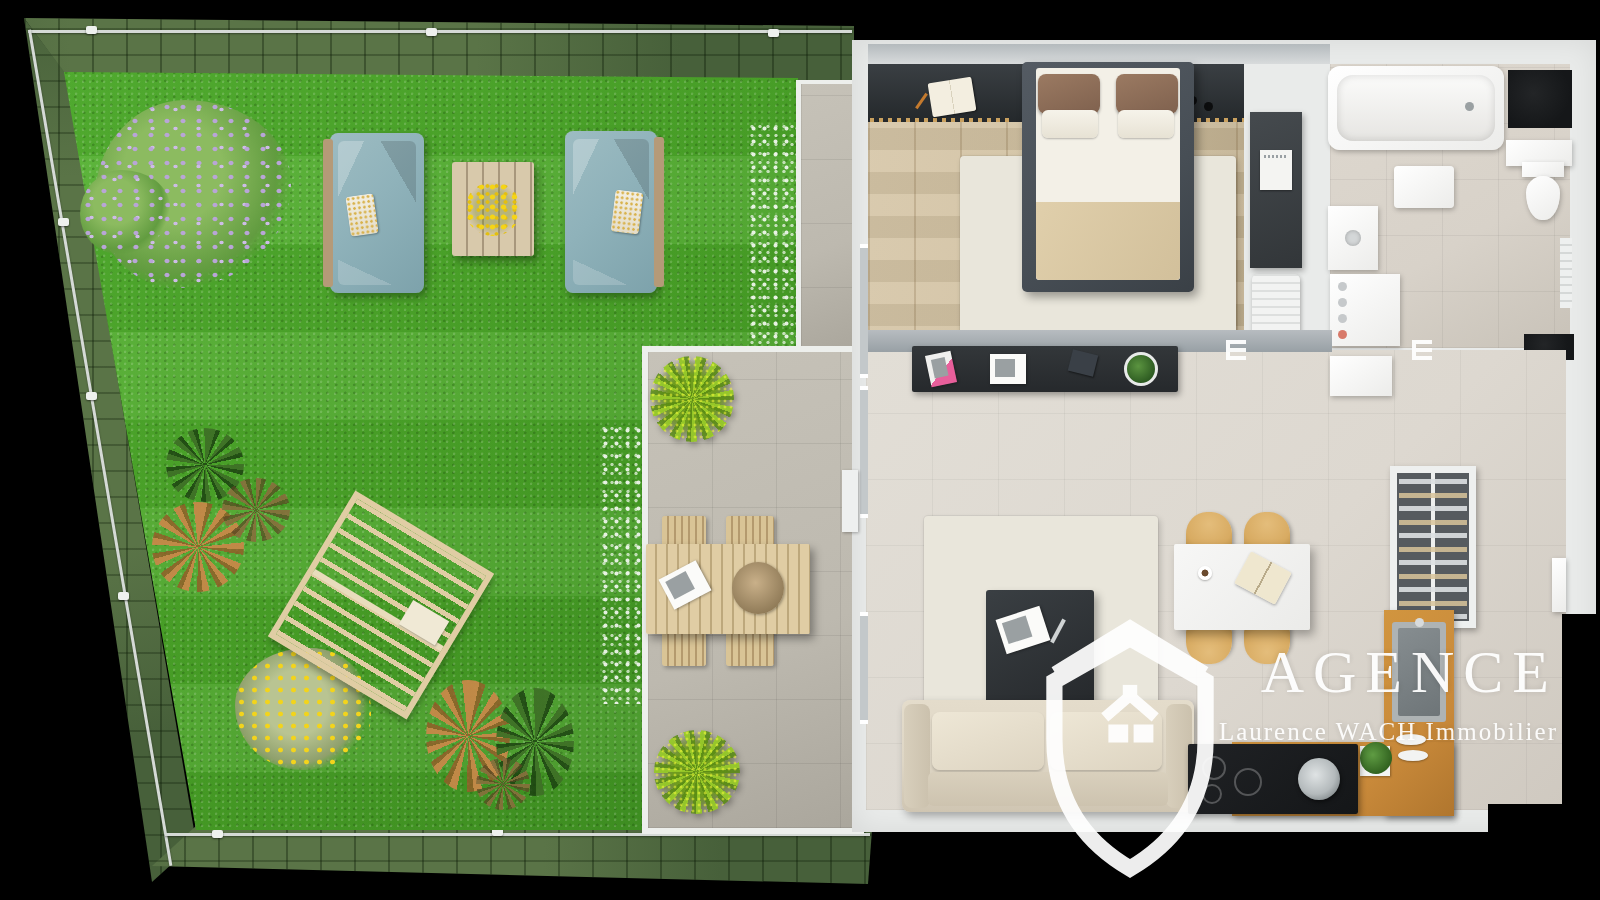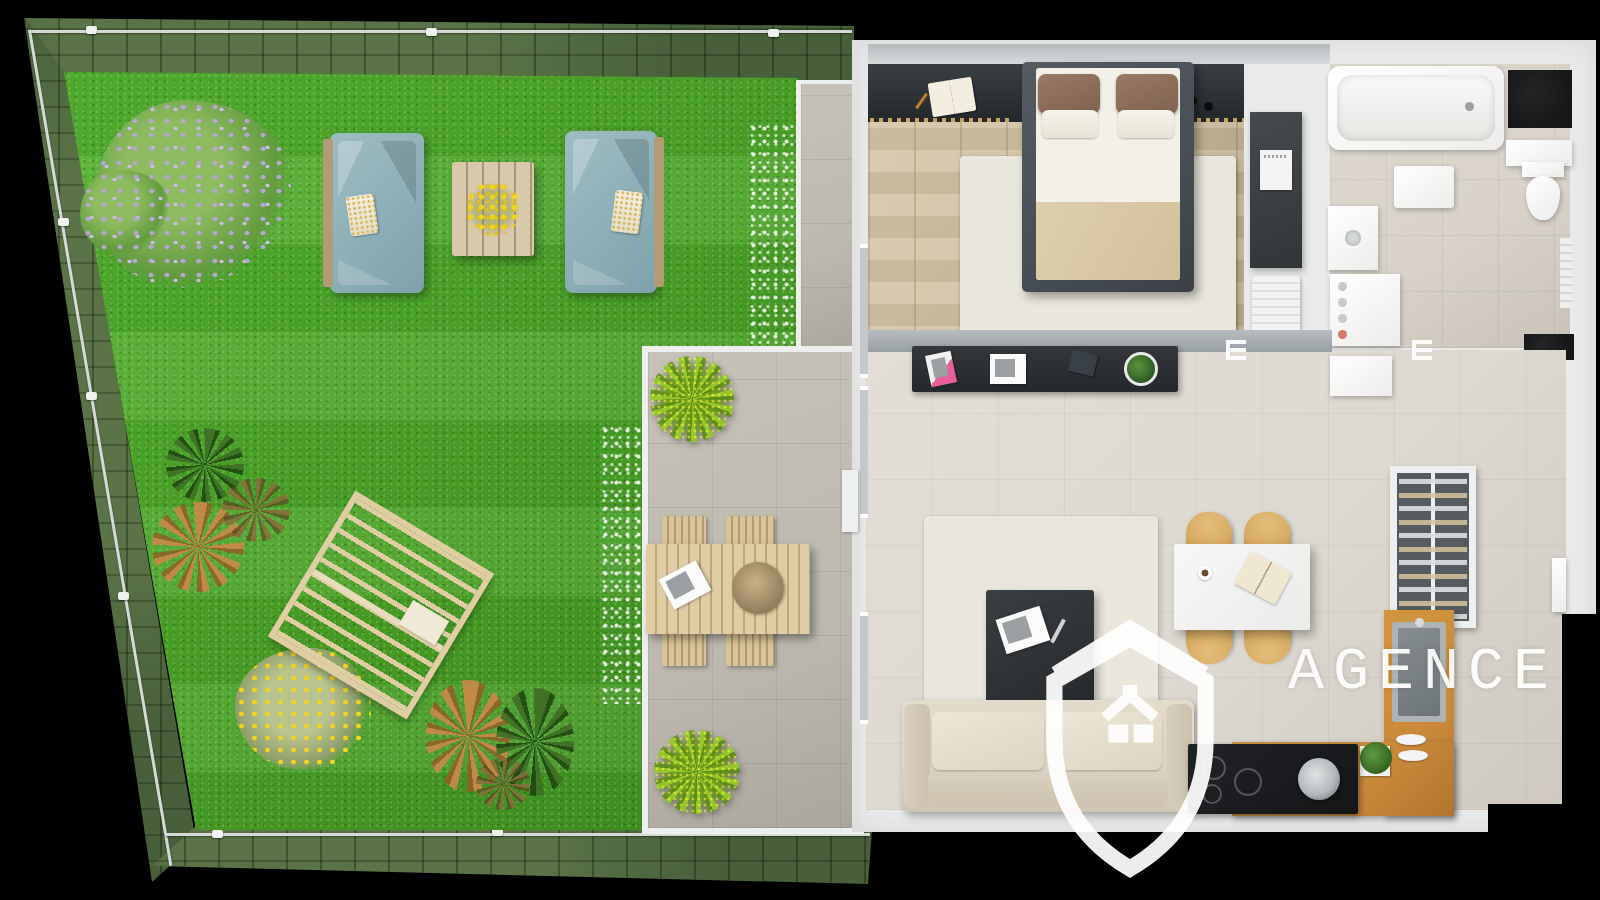--- a/index.html
+++ b/index.html
@@ -1,17 +1,17 @@
 <!DOCTYPE html>
 <html style="--background: #000000; --grass: #4aa228; --hedge: #47603a; --fence: #d5dad6; --terrace: #bdb9af; --wall: #e9ebea; --wood_floor: #cfbf9f; --tile_floor: #ddd8d0; --bath_floor: #d8d2c9; --dark_charcoal: #26292c; --bed_frame: #474e55; --kitchen_counter: #c8893a; --cooktop: #141618; --mat_dark: #151719; --garden_sofa: #8fb2ba; --outdoor_wood: #e0cda4; --dining_chair: #d8ab62; --sofa_beige: #ded6c5; --rug: #e9e6db; --lilac: #b9a5d8; --watermark: #ffffff;"><head>
 <meta charset="utf-8">
 <style>
   html,body{margin:0;padding:0;background:#000;}
   .stage{position:relative;width:1600px;height:900px;background:var(--background,#000);
-         overflow:hidden;font-family:Liberation Mono, monospace;}
+         overflow:hidden;font-family:Liberation Serif, serif;}
   .a{position:absolute;}
 
   
   .hedge{background:
       repeating-linear-gradient(90deg, rgba(10,25,5,.35) 0 2px, rgba(0,0,0,0) 2px 34px),
       repeating-linear-gradient(0deg, rgba(10,25,5,.28) 0 2px, rgba(0,0,0,0) 2px 26px),
       radial-gradient(circle at 30% 40%, #5a7447 0 35%, var(--hedge,#47603a) 70%);}
   .hedge-top{left:24px;top:16px;width:830px;height:66px;
       clip-path:polygon(0px 2px,830px 10px,830px 66px,41px 58px);}
   .hedge-left{left:24px;top:16px;width:180px;height:872px;
@@ -361,16 +361,17 @@
     <svg width="180" height="262" viewBox="0 0 100 145" style="position:absolute;left:20px;top:0;opacity:.93;">
       <path d="M50 12 L8 36 L8 68 C8 104 26 126 50 140 C74 126 92 104 92 68 L92 36 Z" fill="none" stroke="#ffffff" stroke-width="9"></path>
       <path d="M14 30 L50 8 L86 30" fill="none" stroke="#ffffff" stroke-width="11" stroke-linecap="square"></path>
       <path d="M36 56 L50 44 L64 56" fill="none" stroke="#ffffff" stroke-width="6"></path>
       <rect x="38" y="60" width="11" height="10" fill="#ffffff"></rect>
       <rect x="52" y="60" width="11" height="10" fill="#ffffff"></rect>
       <rect x="46" y="38" width="8" height="8" fill="#ffffff"></rect>
     </svg>
     <div class="wm-text">
       <div class="wm-line1">AGENCE</div>
+      <div class="wm-line3">Laurence WACH Immobilier</div>
     </div>
   </div>
 
 </div>
 
 </body></html>

